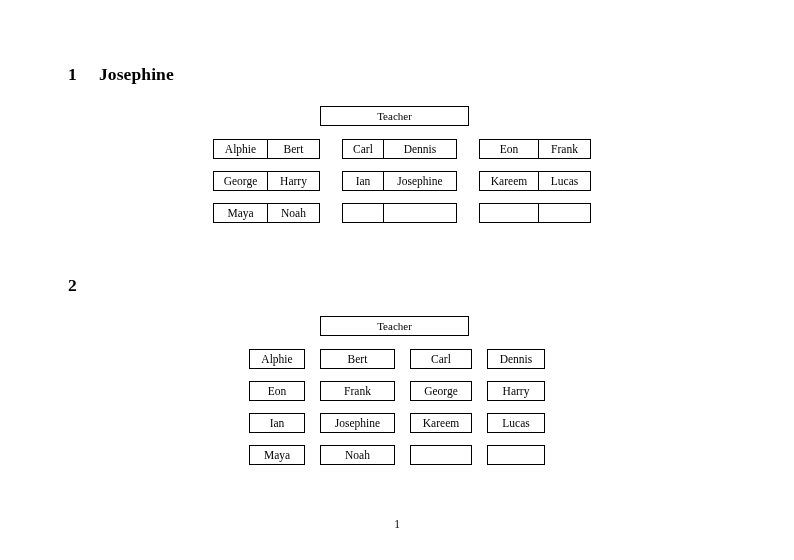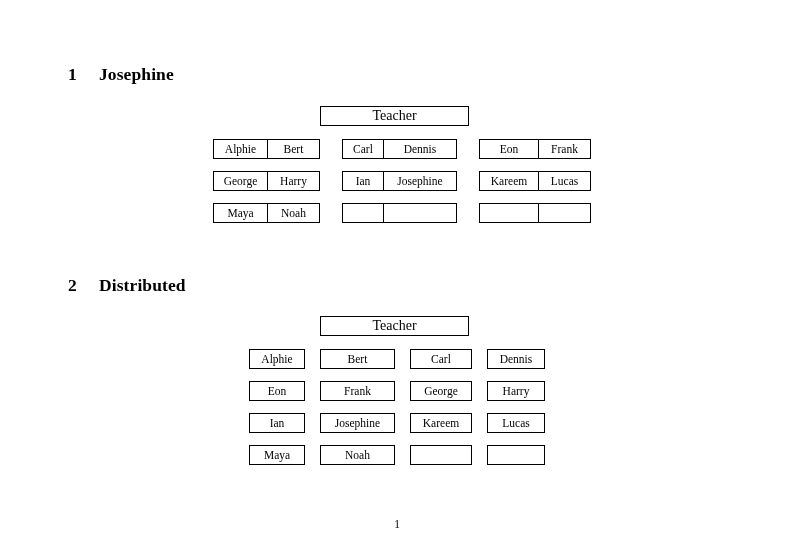--- a/index.html
+++ b/index.html
@@ -85,21 +85,21 @@
   
   .teacher-box {
     position: absolute;
     box-sizing: border-box;
     width: 149px;
     height: 20px;
     line-height: 18px;
     border: 1px solid #000000;
     background: #ffffff;
     text-align: center;
-    font-size: 14px;
+    font-size: 11px;
     white-space: nowrap;
   }
   #teacher-classical   { left: 320px; top: 106px; }
   #teacher-distributed { left: 320px; top: 316px; }
 
   
   #classical-tables { left: 213px; top: 139px; }
   #classical-tables .table-stack { display: flex; flex-direction: column; }
   #classical-tables .table-stack + .table-stack { margin-left: 22px; }
   #classical-tables .cellgroup + .cellgroup { margin-top: 12px; }
@@ -193,21 +193,20 @@
       <div class="cellgroup grpC">
         <div class="cell c1"></div>
         <div class="cell c2"></div>
       </div>
     </div>
 
   </div>
 
   <div class="section-heading" id="heading-distributed">
     <span class="section-number">2</span>
-    <span class="section-title">Distributed</span>
   </div>
 
   <div class="teacher-box" id="teacher-distributed">Teacher</div>
 
   <div class="box-row" id="distributed-grid">
 
     <div class="dist-col dcol1">
       <div class="standalone-box">Alphie</div>
       <div class="standalone-box">Eon</div>
       <div class="standalone-box">Ian</div>

